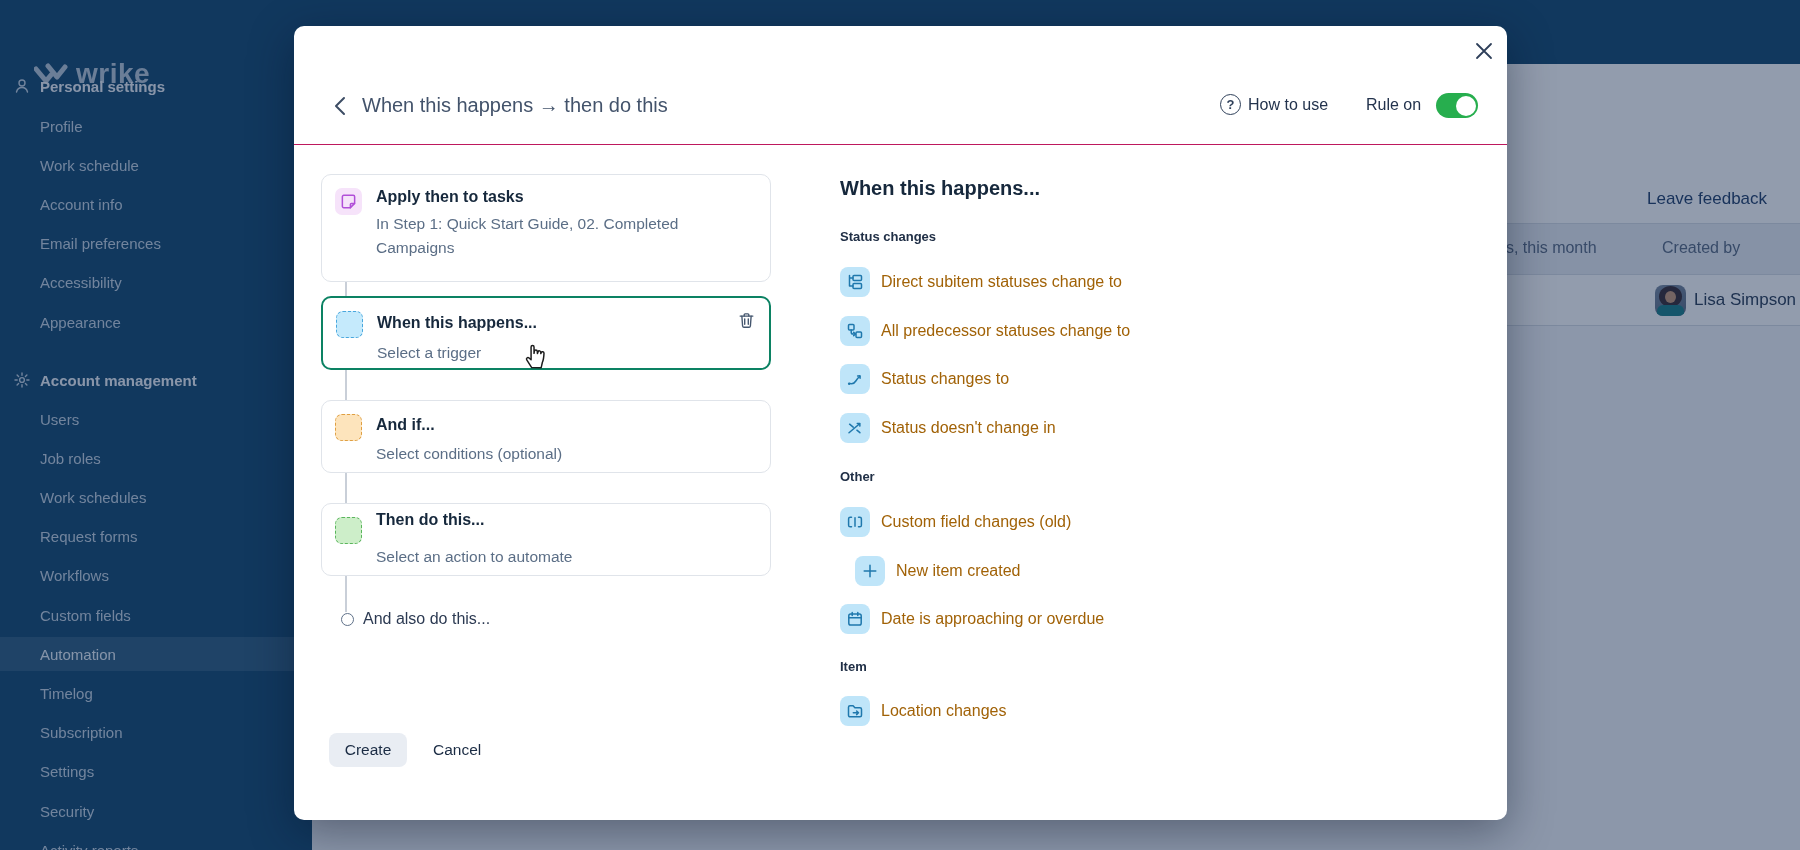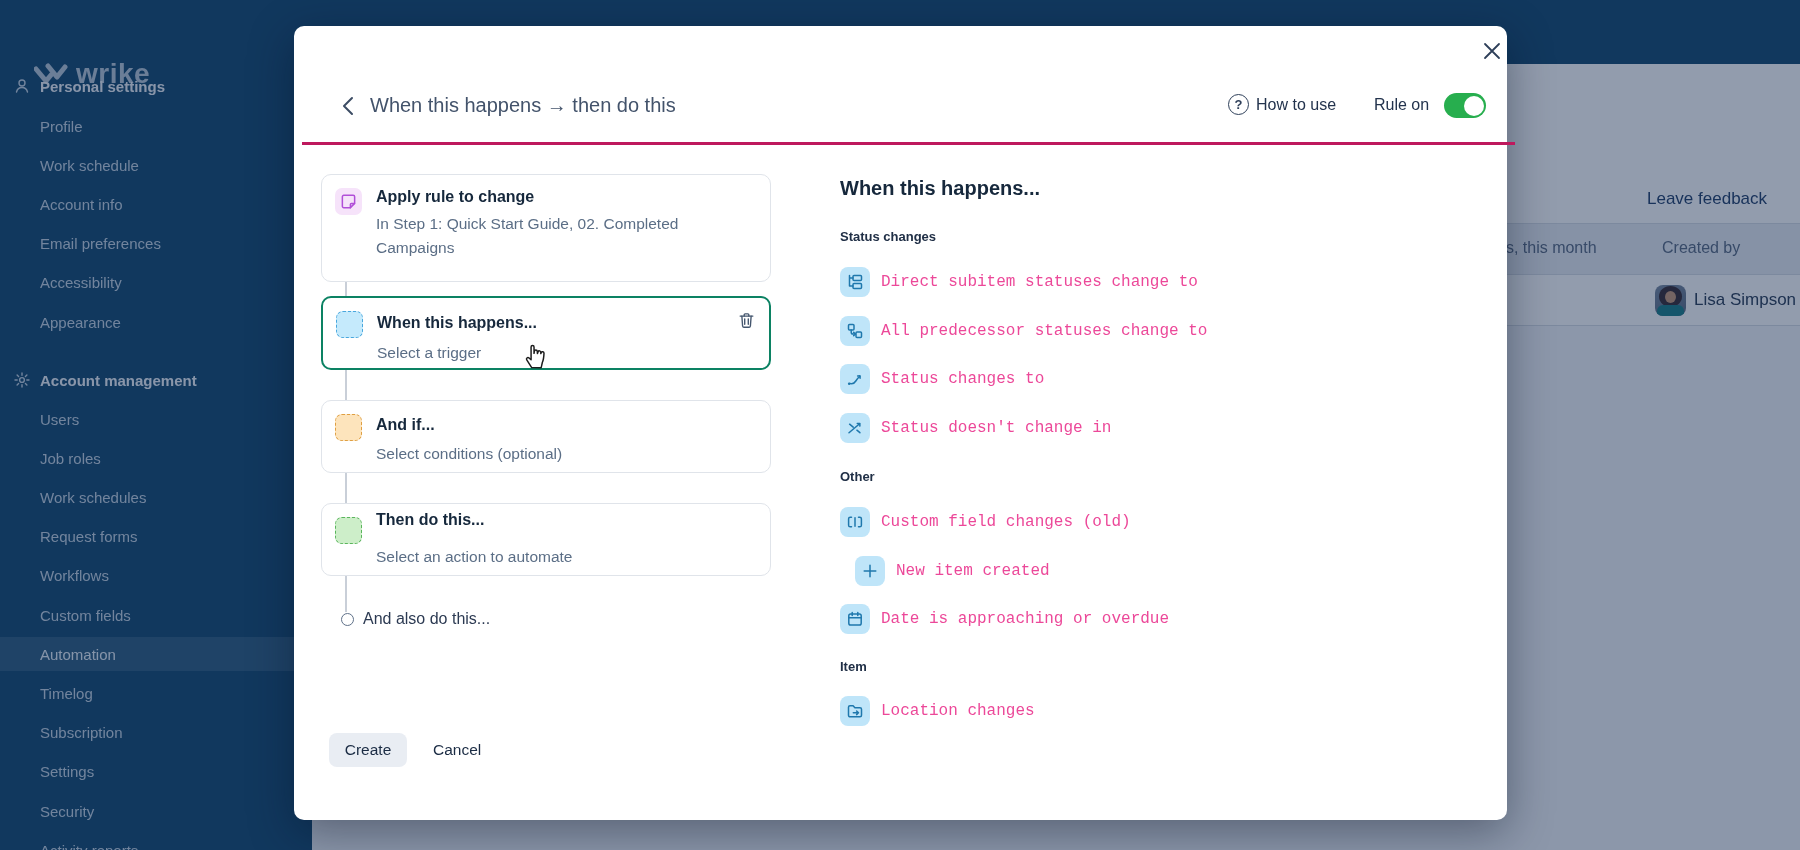--- a/index.html
+++ b/index.html
@@ -42,21 +42,21 @@
   .bg-mini-avatar .hair { position:absolute; left:4px; top:1px; width:23px; height:21px; border-radius:50%; background:#3a2d33; }
   .bg-mini-avatar .face { position:absolute; left:10px; top:6px; width:11px; height:12px; border-radius:50%; background:#c99a79; }
   .bg-mini-avatar .shirt { position:absolute; left:2px; top:20px; width:27px; height:11px; border-radius:6px 6px 0 0; background:#1d7f87; }
   .bg-username { position:absolute; left:1694px; top:290px; font-size:17px; color:#2c3e57; z-index:1; }
 
   
   .overlay { position:absolute; left:0; top:0; width:1800px; height:850px; background:rgba(13,35,74,0.45); z-index:50; }
 
   
   .modal { position:absolute; left:294px; top:26px; width:1213px; height:794px; background:#fff; border-radius:10px; box-shadow:0 12px 45px rgba(4,16,36,.4); z-index:100; }
-  .m-head { position:absolute; left:8px; top:0; width:100%; height:119px; border-bottom:3px solid #be185d; }
+  .m-head { position:absolute; left:0; top:0; width:100%; height:119px; border-bottom:1px solid #be185d; }
   .m-back { position:absolute; left:36px; top:69px; width:22px; height:22px; cursor:pointer; }
   .m-title { position:absolute; left:68px; top:68px; font-size:20px; color:#43536b; font-weight:500; white-space:nowrap; }
   .m-close { position:absolute; top:14px; right:12px; width:22px; height:22px; cursor:pointer; }
   .m-howto { position:absolute; left:926px; top:68px; display:flex; align-items:center; gap:7px; cursor:pointer; }
   .m-howto .q { width:21px; height:21px; border:1.5px solid #2e3f59; border-radius:50%; color:#2e3f59; font-size:13px; font-weight:700; display:flex; align-items:center; justify-content:center; }
   .m-howto .t { font-size:16px; color:#23334d; }
   .m-ruleon { position:absolute; left:1072px; top:70px; font-size:16px; color:#23334d; }
   .m-toggle { position:absolute; left:1142px; top:67px; width:42px; height:25px; background:#27ae4e; border-radius:13px; cursor:pointer; }
   .m-toggle .knob { position:absolute; right:2.5px; top:2.5px; width:20px; height:20px; border-radius:50%; background:#fff; }
 
@@ -79,21 +79,21 @@
 
   .also-row { position:absolute; left:47px; top:465px; display:flex; align-items:center; gap:9px; }
   .also-circle { width:13px; height:13px; border:1.5px solid #5f7189; border-radius:50%; background:#fff; }
   .also-text { font-size:16px; color:#2c3a52; }
 
   .panel { position:absolute; left:546px; top:0; width:640px; height:581px; }
   .p-heading { position:absolute; left:0; top:32px; font-size:20px; font-weight:700; color:#16283c; }
   .p-section { position:absolute; left:0; font-size:13px; font-weight:700; color:#202f46; }
   .p-row { position:absolute; left:0; height:30px; display:flex; align-items:center; cursor:pointer; }
   .p-tile { width:30px; height:30px; border-radius:8px; background:#bfe5f9; display:flex; align-items:center; justify-content:center; flex:0 0 30px; }
-  .p-lbl { margin-left:11px; font-size:16px; color:#ec4899; white-space:nowrap;font-family:Liberation Mono, monospace; }
+  .p-lbl { margin-left:11px; font-size:16px; color:#a16207; white-space:nowrap; }
 
   .m-foot { position:absolute; left:0; top:676px; width:100%; height:94px;padding-left:14px; }
   .btn-create { position:absolute; left:35px; top:31px; width:78px; height:34px; background:#e9edf3; border:none; border-radius:8px; font-family:"Liberation Sans",sans-serif; font-size:15.5px; color:#1b2c44; cursor:pointer; }
   .btn-cancel { position:absolute; left:139px; top:31px; height:34px; background:none; border:none; font-family:"Liberation Sans",sans-serif; font-size:15.5px; color:#1b2c44; cursor:pointer; }
 </style>
 </head>
 <body>
 
 <div class="stage">
 
@@ -239,21 +239,21 @@
 
       <div class="card" style="top:29px; height:108px;">
         <div class="tile note">
           <svg width="17" height="17" viewBox="0 0 18 18">
               <g fill="none" stroke="#b14fd8" stroke-width="1.6" stroke-linecap="round" stroke-linejoin="round">
             <path d="M4 2.5h10c.8 0 1.5.7 1.5 1.5v7l-4.5 4.5H4c-.8 0-1.5-.7-1.5-1.5V4c0-.8.7-1.5 1.5-1.5z"></path>
             <path d="M15.3 11.2h-3.3c-.6 0-1 .4-1 1v3.3"></path>
               </g>
             </svg>
         </div>
-        <div class="c-title">Apply rule to change</div>
+        <div class="c-title">Apply then to tasks</div>
         <div class="c-sub">In Step 1: Quick Start Guide, 02. Completed Campaigns</div>
       </div>
 
       <div class="card sel" style="top:151px; height:74px;">
         <div class="tile dash-blue"></div>
         <div class="c-title">When this happens...</div>
         <div class="c-sub">Select a trigger</div>
         <svg class="c-trash" viewBox="0 0 18 18">
           <g fill="none" stroke="#44566e" stroke-width="1.3" stroke-linecap="round" stroke-linejoin="round">
             <path d="M3 4.8h12"></path>

